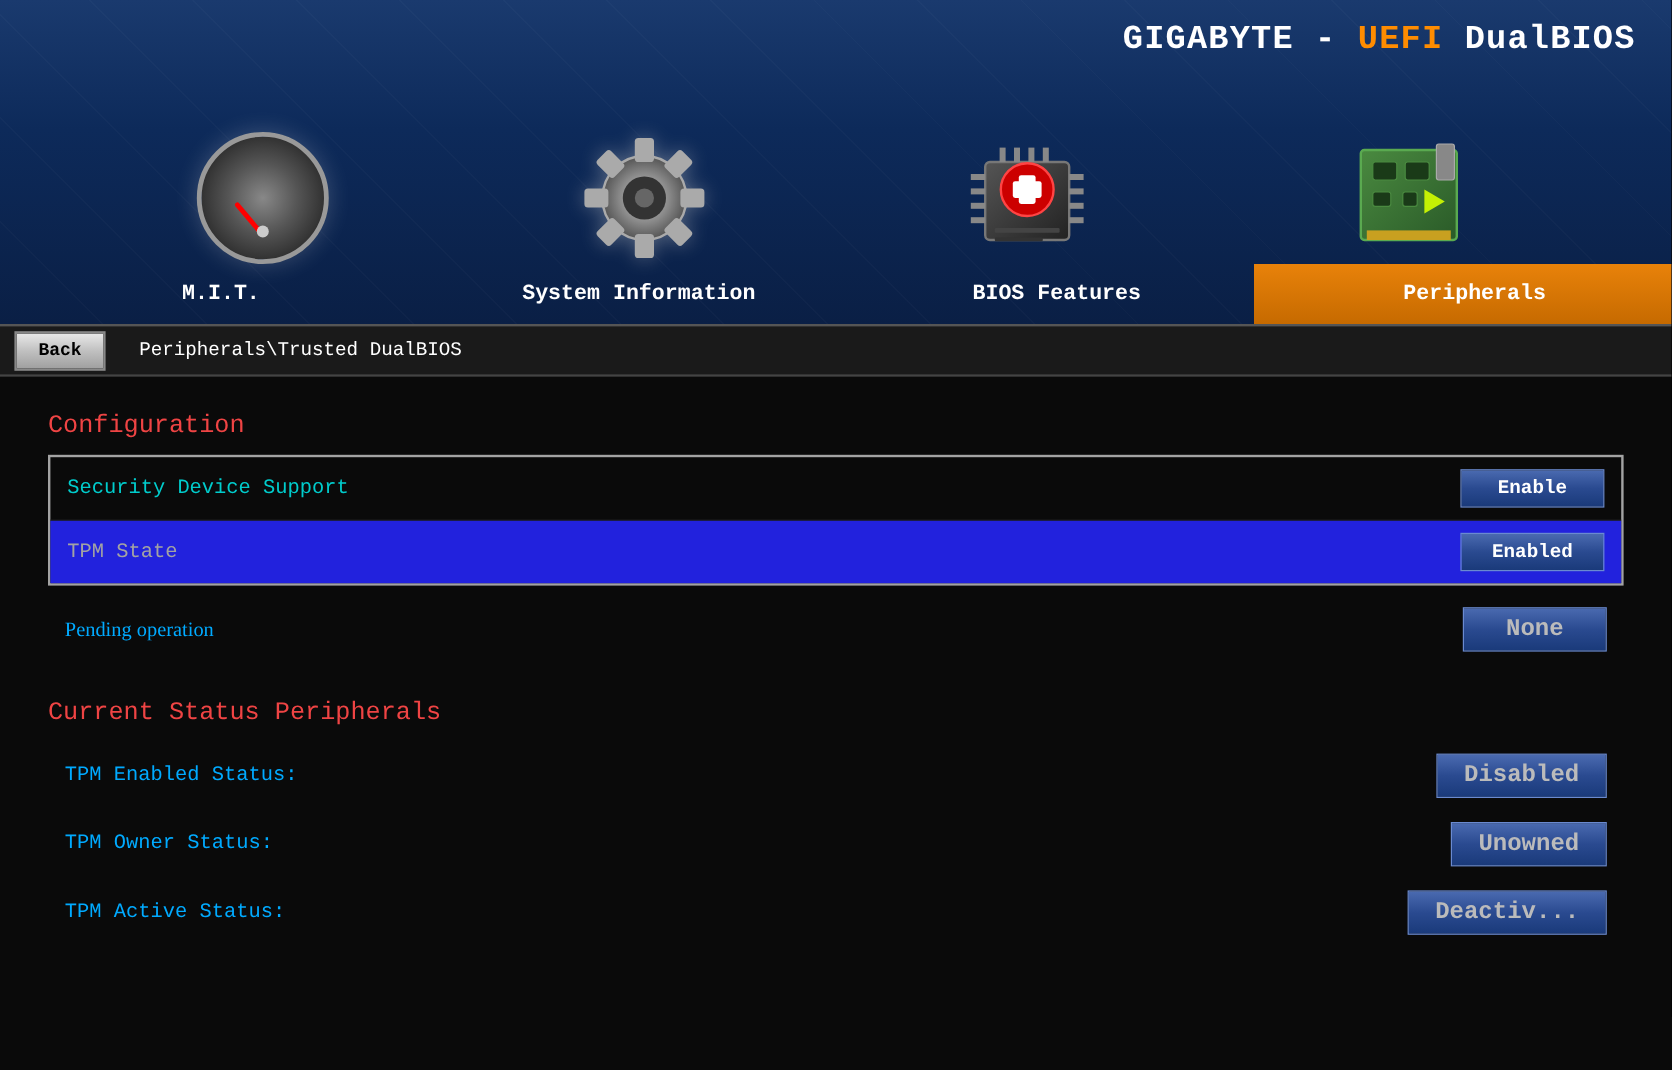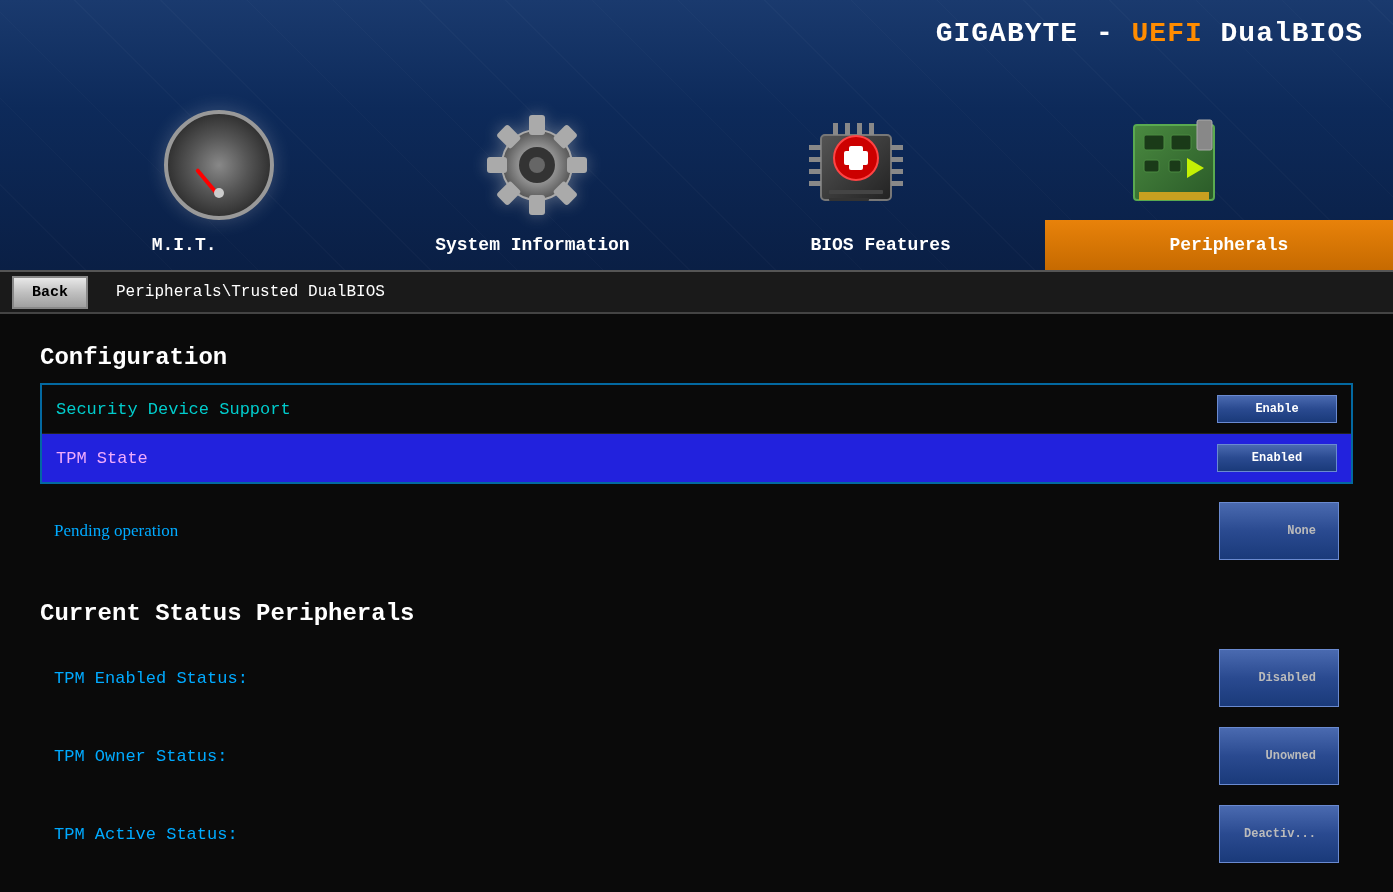--- a/index.html
+++ b/index.html
@@ -198,30 +198,30 @@
     }
 
     
     .main-content {
       background: #0a0a0a;
       padding: 30px 40px;
       min-height: calc(892px - 314px);
     }
 
     .section-title {
-      color: #ffffff;
-      font-size: 24px;
-      font-weight: bold;
+      color: #ef4444;
+      font-size: 21px;
+      font-weight: normal;
       margin-bottom: 12px;
       font-family: 'Courier New', Courier, monospace;
     }
 
     
     .config-section {
-      border: 2px solid #0369a1;
+      border: 2px solid #a3a3a3;
       margin-bottom: 8px;
     }
 
     .config-row {
       display: flex;
       align-items: center;
       justify-content: space-between;
       padding: 10px 14px;
       border-bottom: 1px solid #222;
     }
@@ -234,27 +234,27 @@
       background: #2222dd;
     }
 
     .config-row-label {
       color: #00cccc;
       font-size: 17px;
       font-family: 'Courier New', Courier, monospace;
     }
 
     .config-row.highlighted .config-row-label {
-      color: #f0abfc;
+      color: #a3a3a3;
     }
 
     .value-button {
       background: linear-gradient(180deg, #4a6ab0 0%, #2a4a90 50%, #1a3a7a 100%);
       color: #fff;
-      font-size: 12px;
+      font-size: 16px;
       font-weight: bold;
       padding: 6px 22px;
       border: 1px solid #6a8ad0;
       cursor: pointer;
       font-family: 'Courier New', Courier, monospace;
       min-width: 120px;
       text-align: center;
     }
 
     
@@ -286,28 +286,28 @@
 
     .status-label {
       color: #00aaff;
       font-size: 17px;
       font-family: 'Courier New', Courier, monospace;
     }
 
     .status-button {
       background: linear-gradient(180deg, #4a6ab0 0%, #2a4a90 50%, #1a3a7a 100%);
       color: #bbb;
-      font-size: 12px;
+      font-size: 20px;
       font-weight: bold;
-      padding: 21px 22px;
+      padding: 6px 22px;
       border: 1px solid #6a8ad0;
       cursor: pointer;
       font-family: 'Courier New', Courier, monospace;
       min-width: 120px;
-      text-align: right;
+      text-align: center;
     }
 
     .diagonal-lines {
       position: absolute;
       top: 0;
       left: 0;
       right: 0;
       bottom: 0;
       pointer-events: none;
       overflow: hidden;

